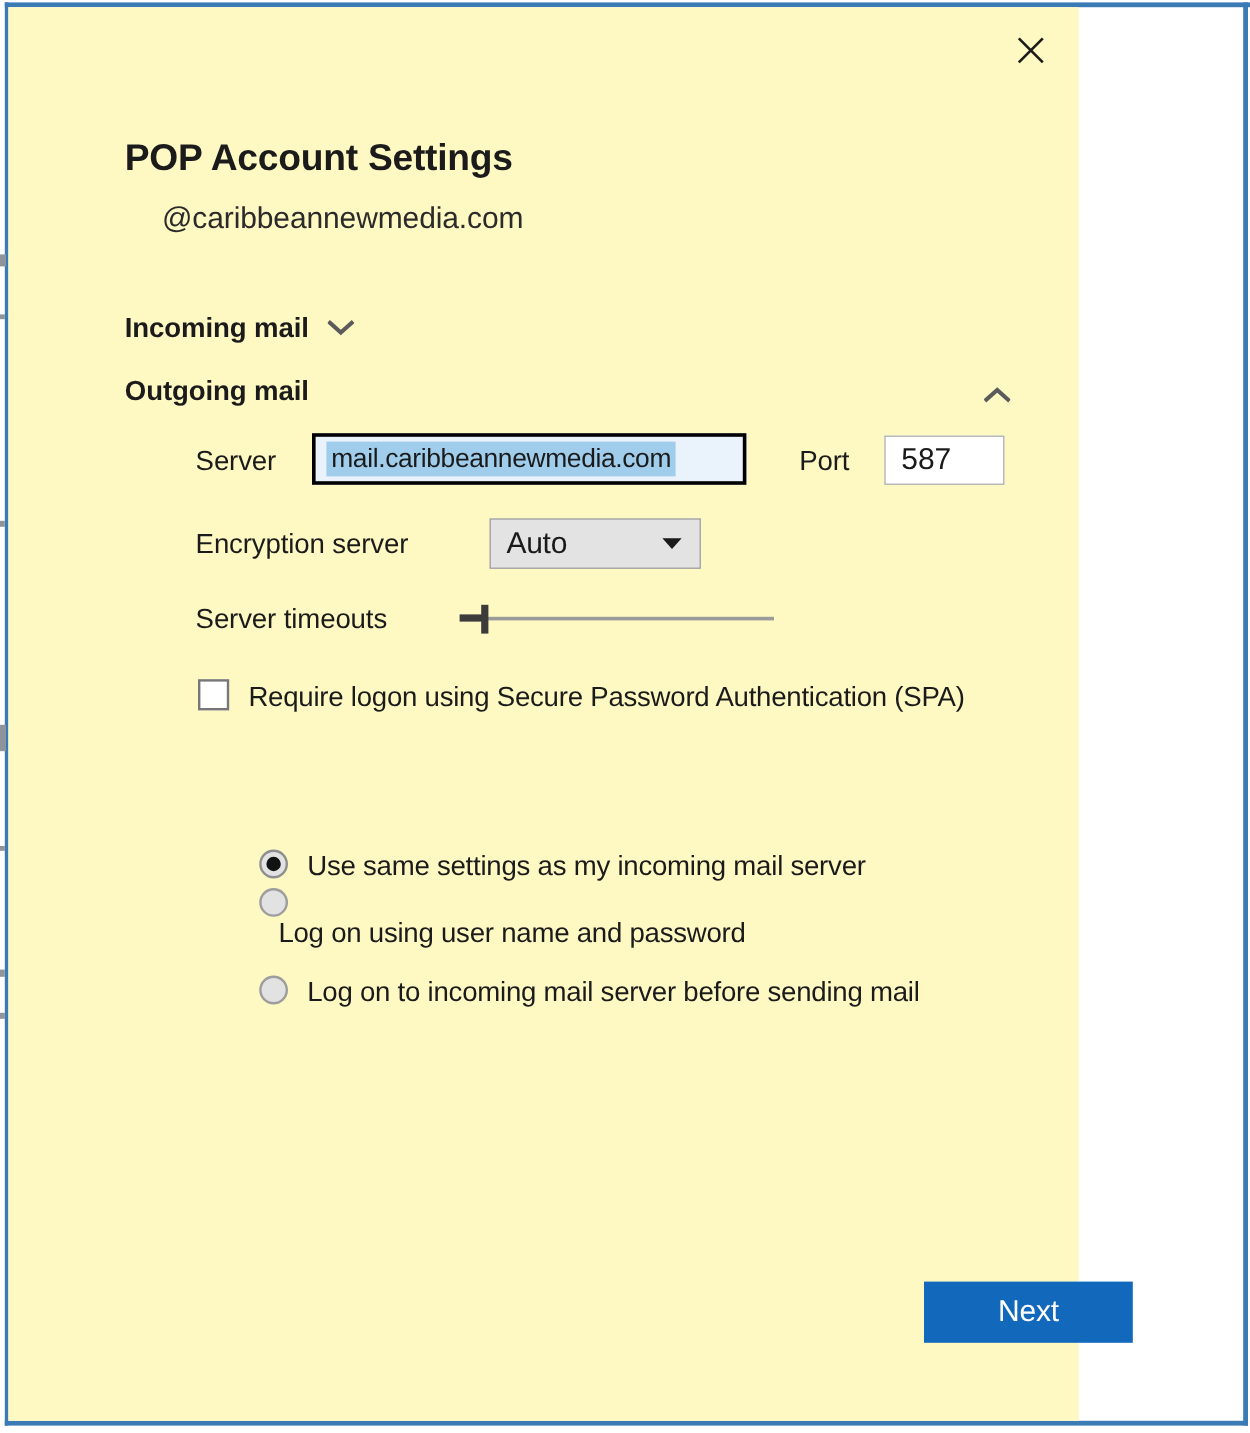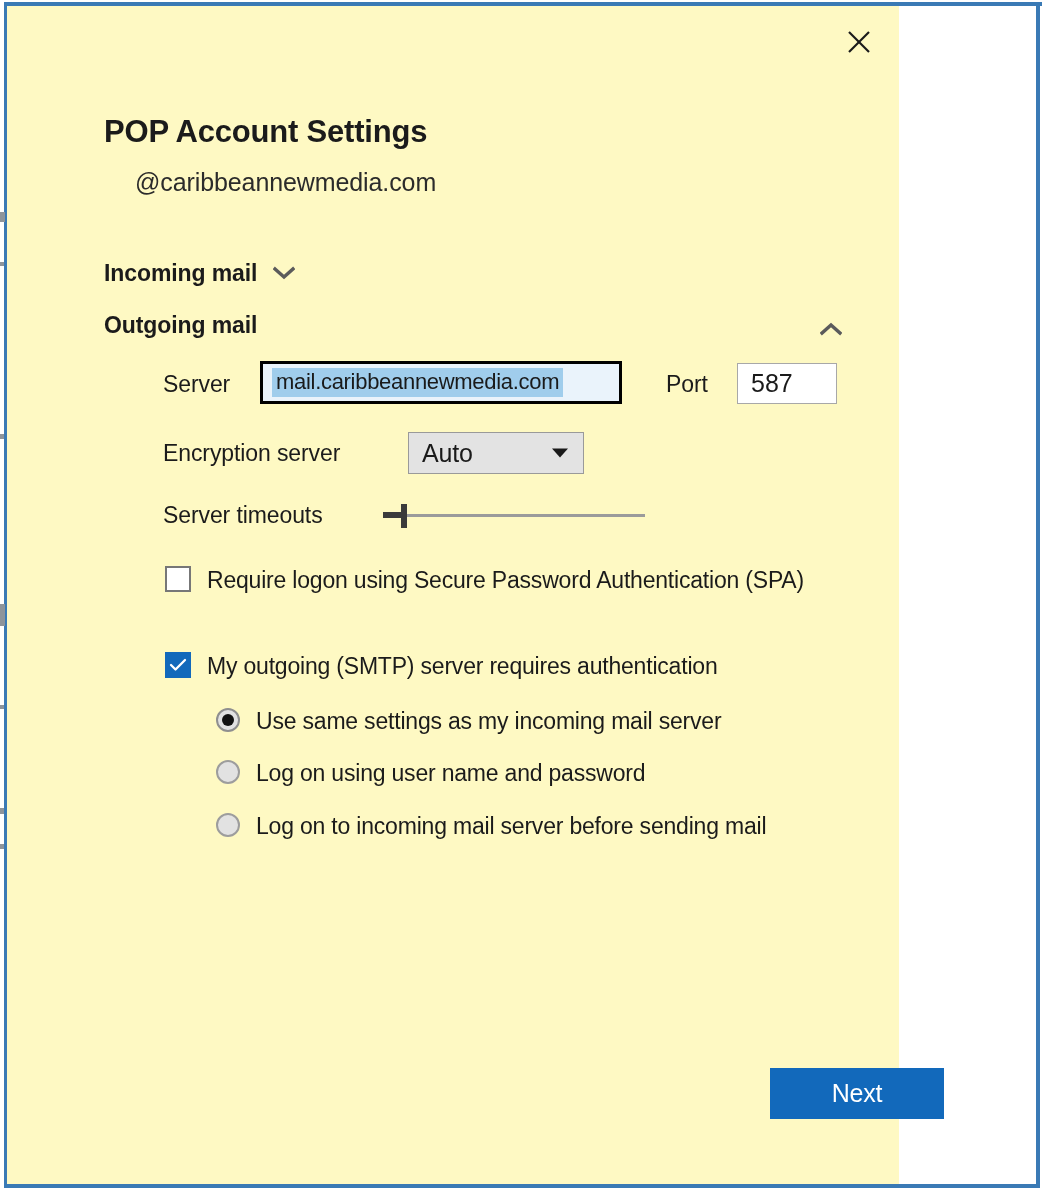--- a/index.html
+++ b/index.html
@@ -270,21 +270,21 @@
 
   
   .radio-row {
     position: absolute;
     left: 209px;
     display: flex;
     align-items: flex-start;
     cursor: pointer;
   }
   #radio-same     { top: 702px; }
-  #radio-userpass { top: 754px; }
+  #radio-userpass { top: 734px; flex-direction: column; }
   #radio-before   { top: 807px; }
 
   .radio-circle {
     width: 24px;
     height: 24px;
     border-radius: 50%;
     box-sizing: border-box;
     border: 2px solid #9d9d9d;
     background: #e2e2e2;
     flex: 0 0 auto;
@@ -398,28 +398,20 @@
       <div id="timeout-track"></div>
       <div id="timeout-fill"></div>
       <div id="timeout-thumb"></div>
     </div>
 
     <div class="check-row" id="check-spa">
       <span class="checkbox-box unchecked"></span>
       <span class="check-label">Require logon using Secure Password Authentication (SPA)</span>
     </div>
 
-    <div class="check-row" id="check-smtp">
-      <span class="checkbox-box checked">
-        <svg width="18" height="14" viewBox="0 0 18 14" aria-hidden="true">
-          <path d="M2 7 L6.5 11.5 L16 2" fill="none" stroke="#ffffff" stroke-width="2.3" stroke-linecap="round" stroke-linejoin="round"></path>
-        </svg>
-      </span>
-      <span class="check-label">My outgoing (SMTP) server requires authentication</span>
-    </div>
 
     <div class="radio-row" id="radio-same">
       <span class="radio-circle selected">
         <span class="radio-dot"></span>
       </span>
       <span class="radio-label">Use same settings as my incoming mail server</span>
     </div>
 
     <div class="radio-row" id="radio-userpass">
       <span class="radio-circle"></span>

